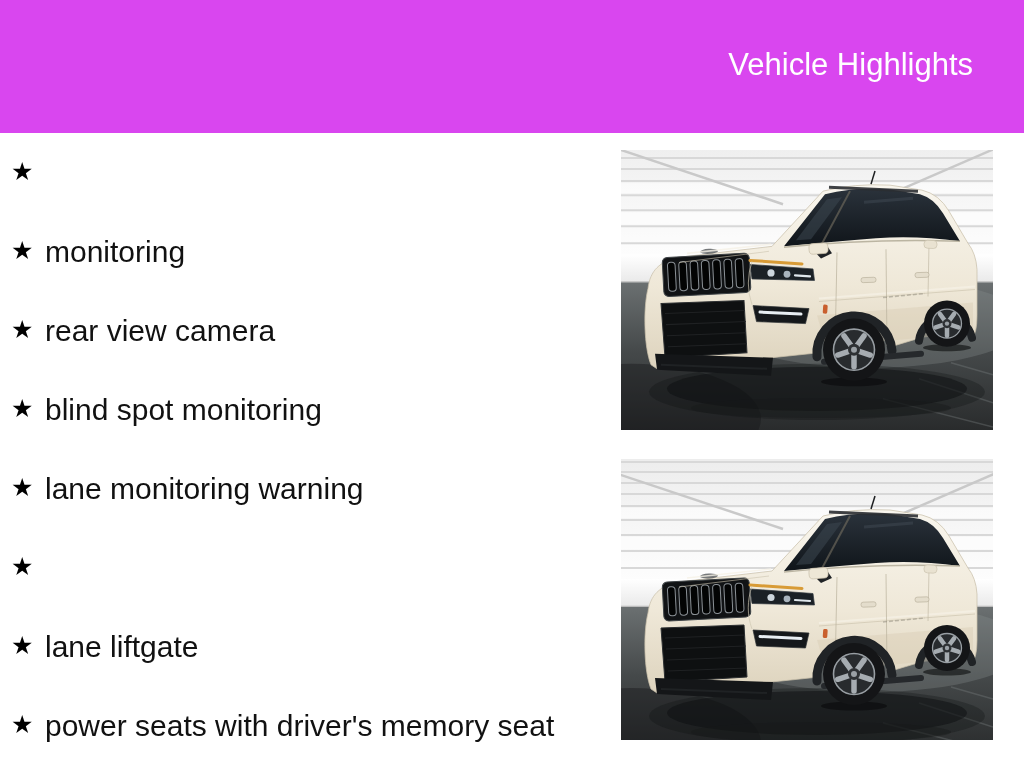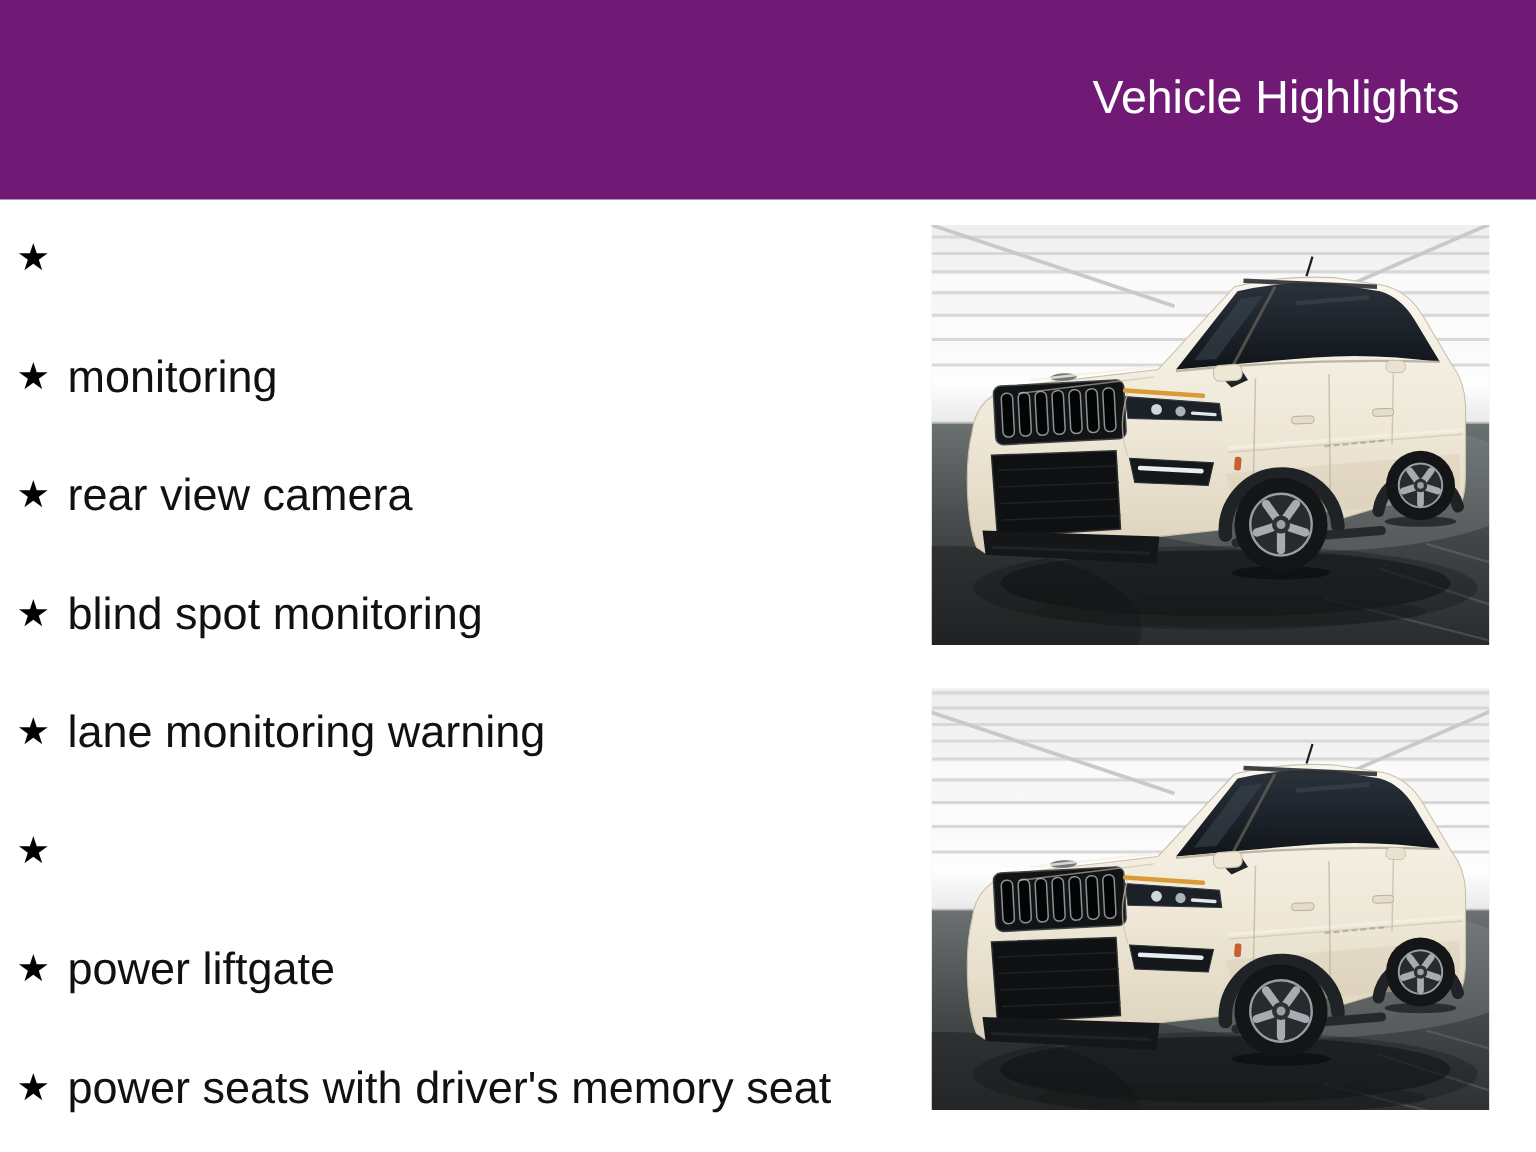--- a/index.html
+++ b/index.html
@@ -3,21 +3,21 @@
 <meta charset="utf-8">
 <style>
   html,body{margin:0;padding:0;}
   body{
     width:1024px;height:768px;position:relative;overflow:hidden;
     background:#ffffff;
     font-family:"Liberation Sans","DejaVu Sans",sans-serif;
   }
   .header{
     position:absolute;left:0;top:0;width:1024px;height:133px;
-    background:#701a75;
+    background:#d946ef;
   }
   .page-title{
     position:absolute;top:48px;right:51px;
     color:#ffffff;font-size:31px;line-height:1.1;white-space:nowrap;
   }
   .features{
     position:absolute;left:11px;top:133px;margin:0;padding:0;list-style:none;
     width:600px;
   }
   .feature{
@@ -218,21 +218,21 @@
   </li>
   <li class="feature">
     <span class="star">★</span>
     <span>lane monitoring warning</span>
   </li>
   <li class="feature">
     <span class="star">★</span>
   </li>
   <li class="feature">
     <span class="star">★</span>
-    <span>power liftgate</span>
+    <span>lane liftgate</span>
   </li>
   <li class="feature">
     <span class="star">★</span>
     <span>power seats with driver's memory seat</span>
   </li>
 </ul>
 
 <div class="photo photo-1" role="img" aria-label="White Jeep Grand Cherokee SUV parked in an indoor showroom, front three-quarter view">
   <svg viewBox="0 0 372 279" preserveAspectRatio="none">
     <use href="#car-scene"></use>

